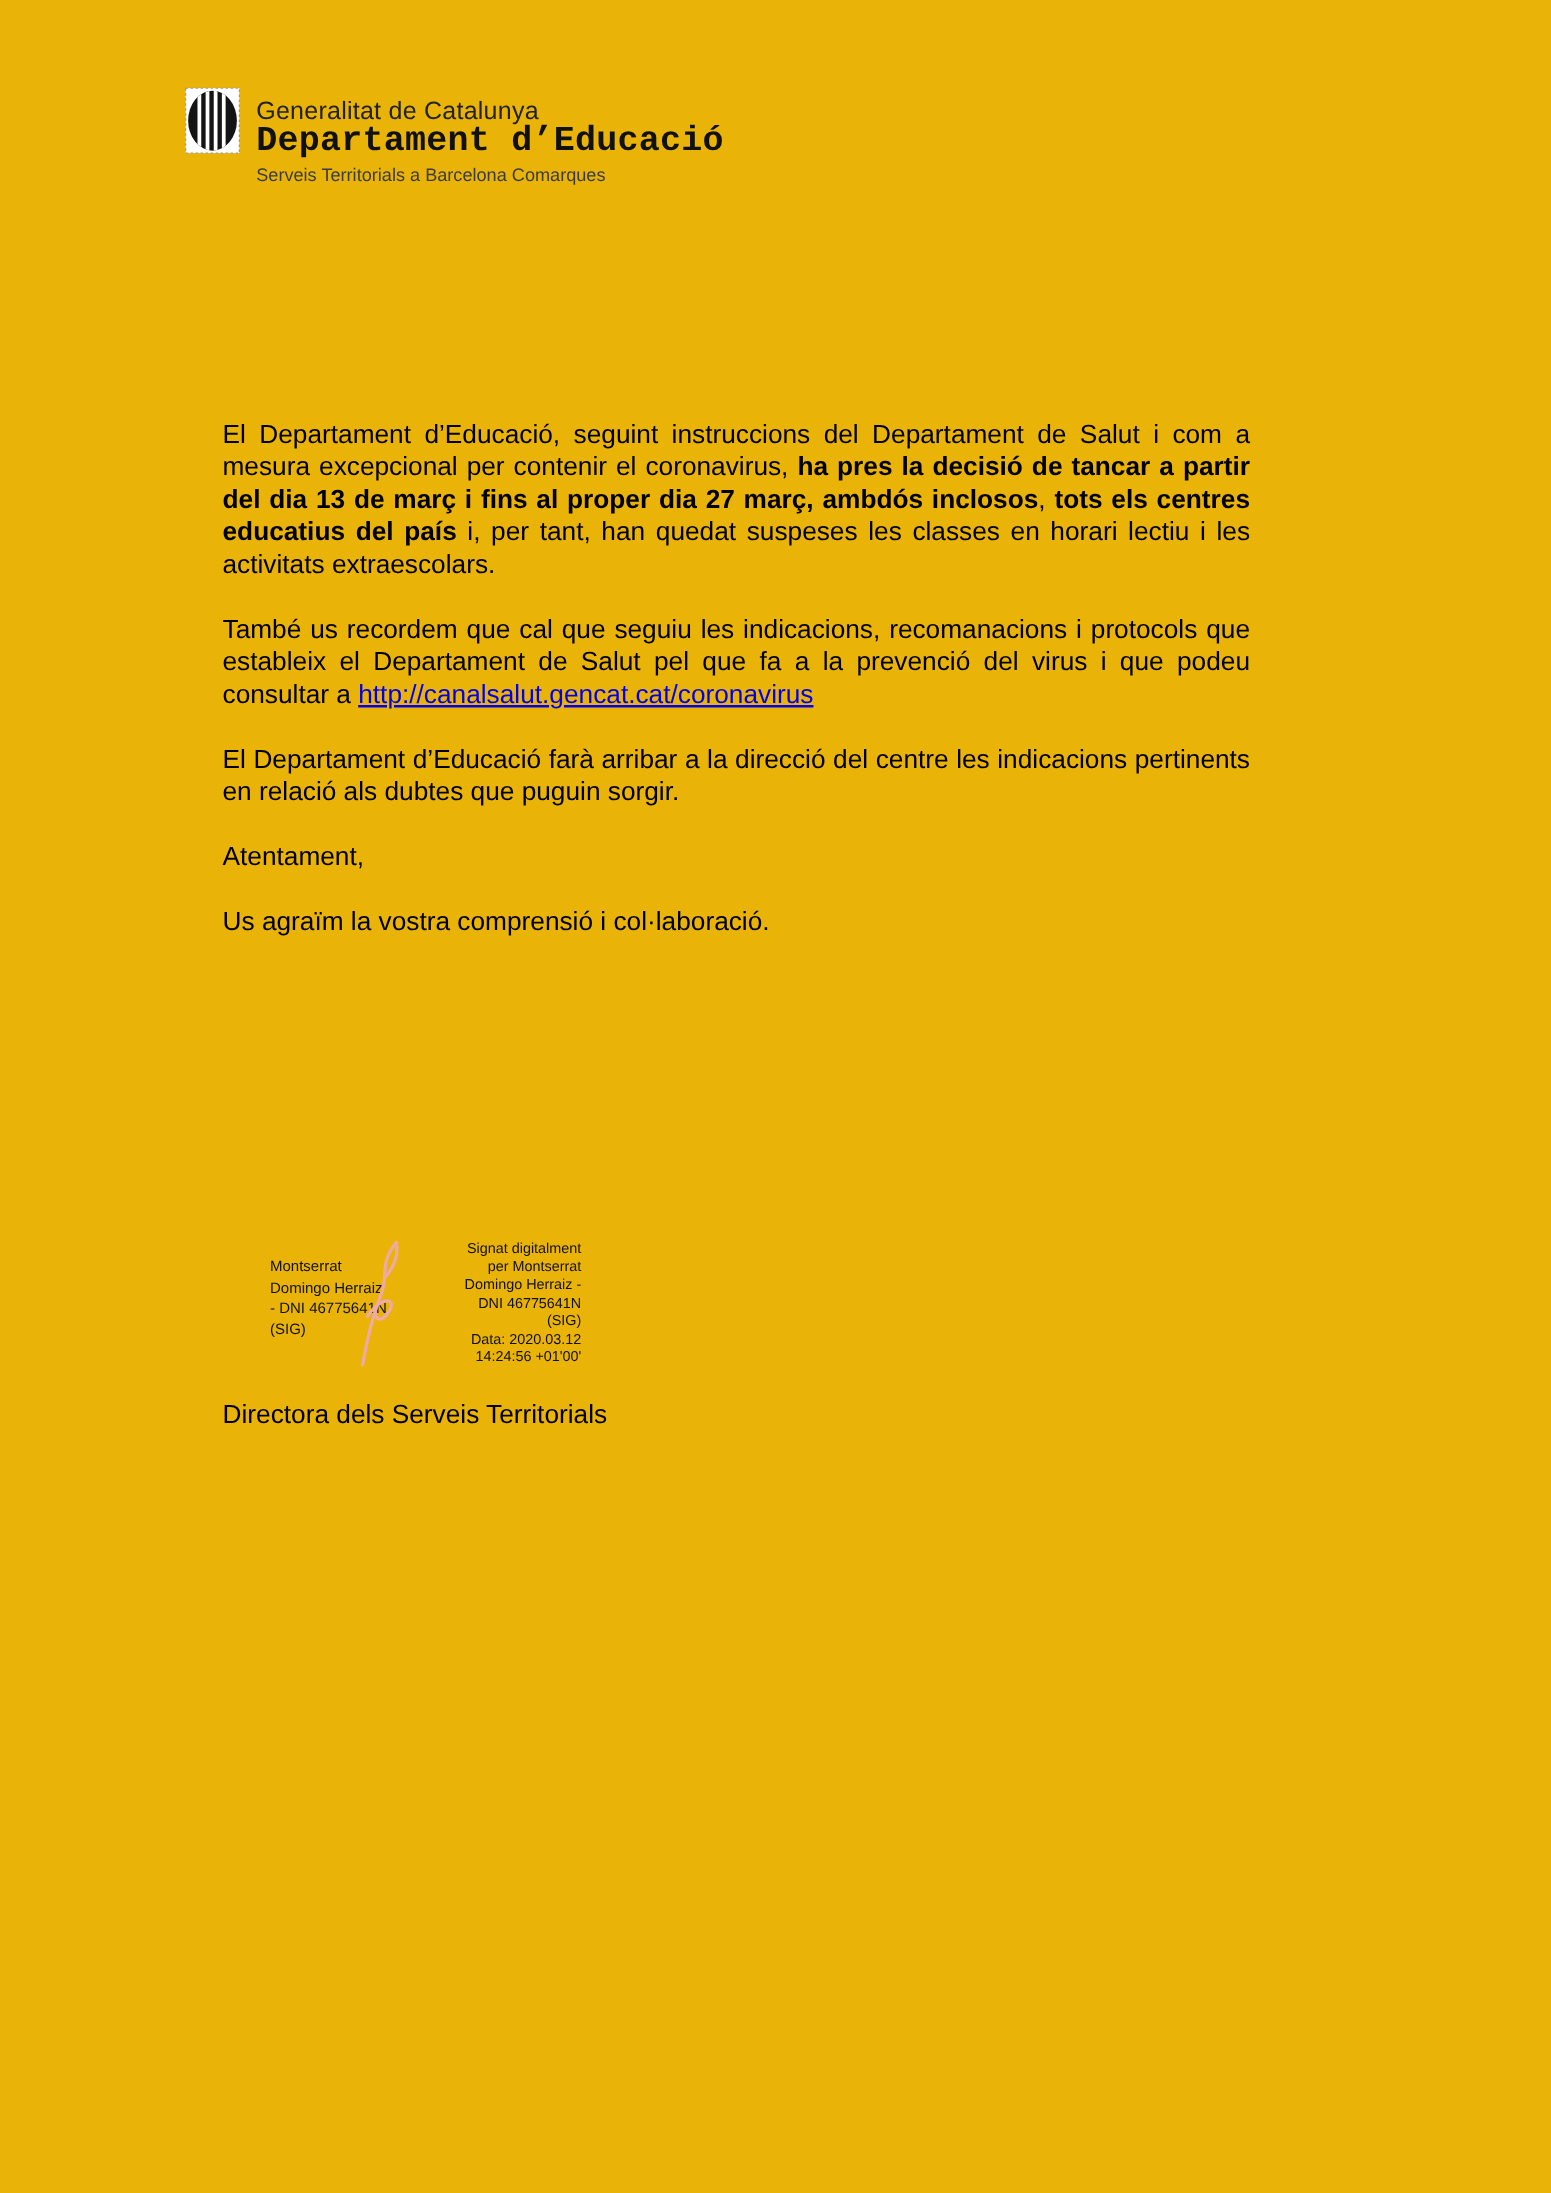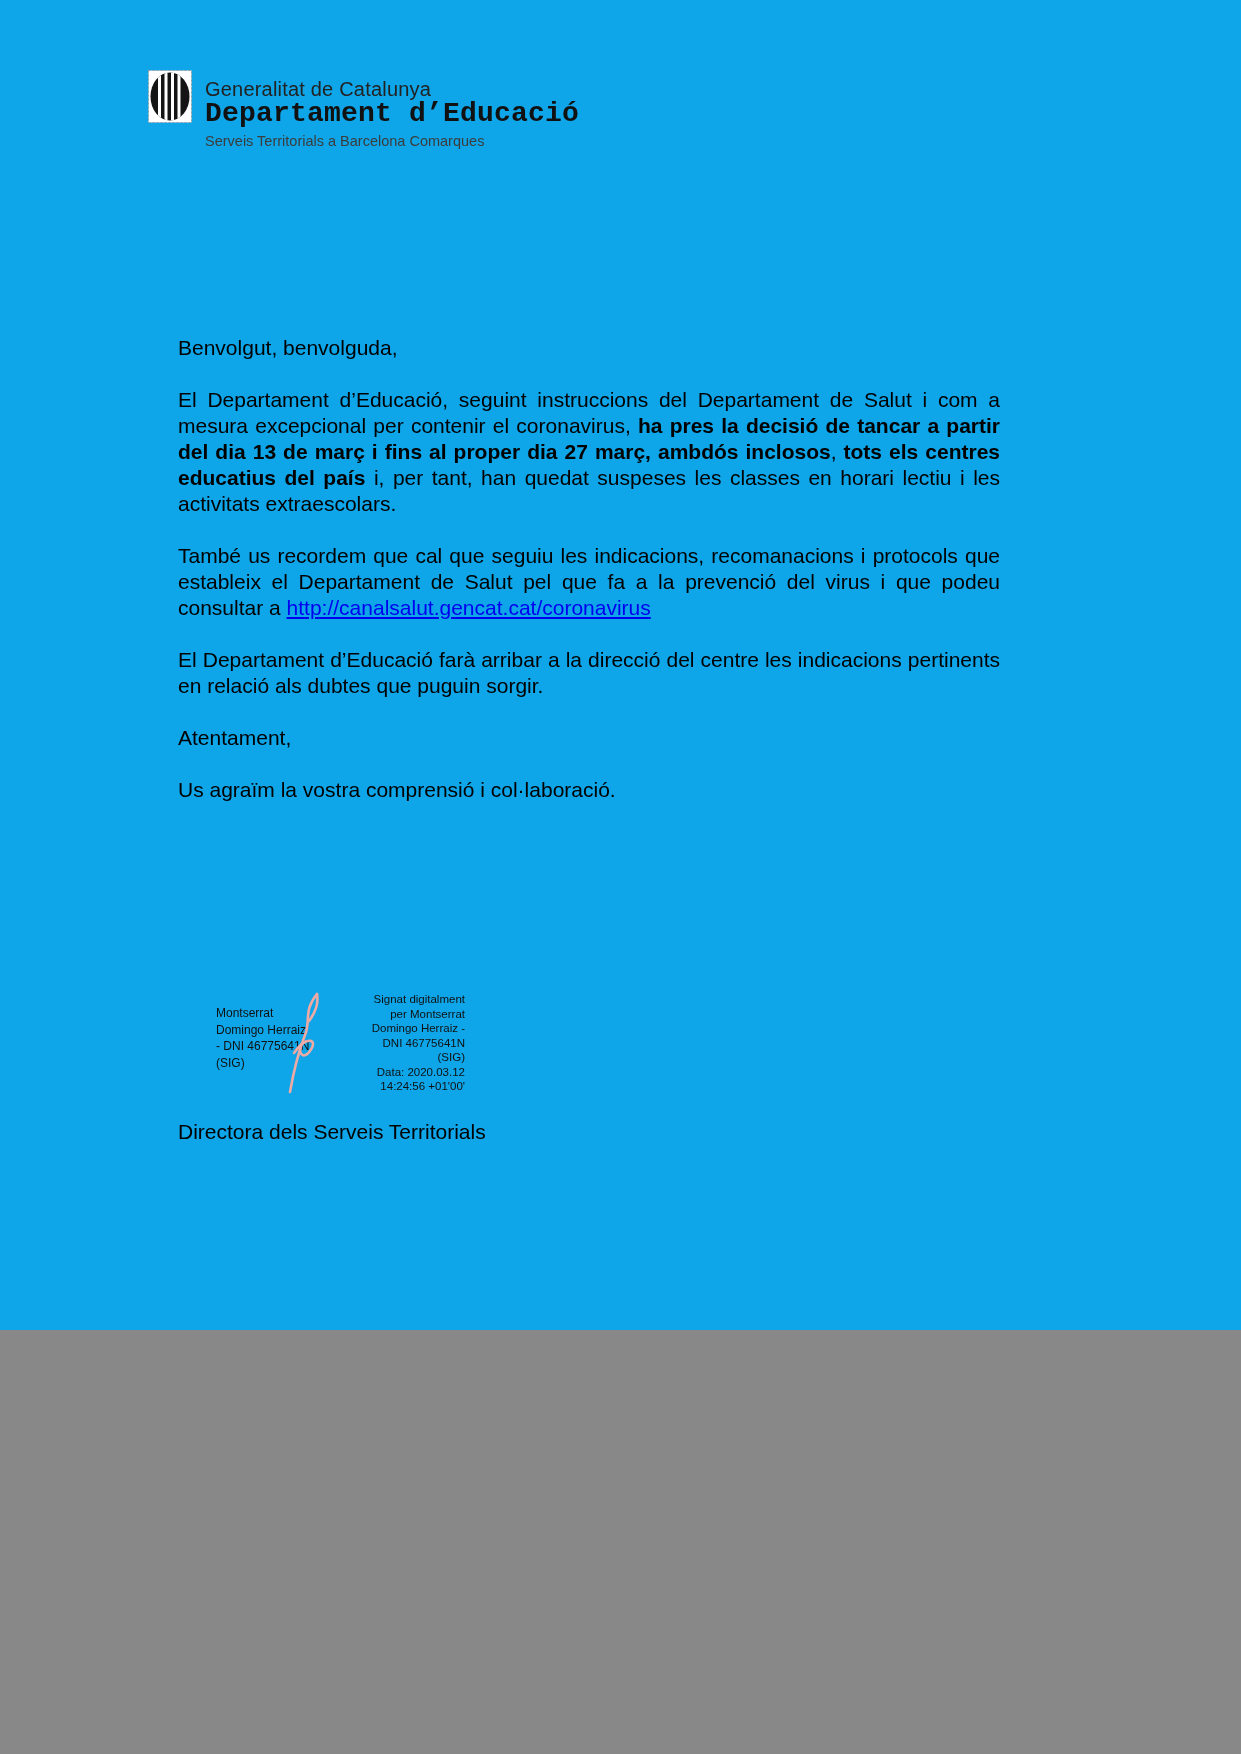--- a/index.html
+++ b/index.html
@@ -1,20 +1,20 @@
 <!DOCTYPE html>
 <html lang="ca"><head>
 <meta charset="utf-8">
 <style>
   html,body{margin:0;padding:0;background:#888;}
   .page{
     position:relative;
-    width:1241px;height:1330px;
+    width:1241px;height:1754px;
     margin:0 auto;
-    background:#0ea5e9;
+    background:#eab308;
     font-family:"Liberation Sans","DejaVu Sans",sans-serif;
     color:#000;
     overflow:hidden;
   }
   
   .header{position:absolute;left:148px;top:70px;display:flex;}
   .logo{width:44px;height:53px;flex:0 0 auto;}
   .header-text{margin-left:13px;padding-top:8px;}
   .org-name{font-size:20px;line-height:23px;color:#222;letter-spacing:0.2px;}
   .dept-name{font-size:28px;line-height:25px;font-weight:bold;color:#111;letter-spacing:0.2px;font-family:Liberation Mono, monospace;}
@@ -68,21 +68,20 @@
       </g>
     </svg>
     <div class="header-text">
       <div class="org-name">Generalitat de Catalunya</div>
       <div class="dept-name">Departament d’Educació</div>
       <div class="unit-name">Serveis Territorials a Barcelona Comarques</div>
     </div>
   </div>
 
   <div class="letter-body">
-    <p class="para no-justify">Benvolgut, benvolguda,</p>
 
     <p class="para"><span>El Departament d’Educació, seguint instruccions del Departament de Salut i com a mesura excepcional per contenir el coronavirus, </span><span class="b">ha pres la decisió de tancar a partir del dia 13 de març i fins al proper dia 27 març, ambdós inclosos</span><span>, </span><span class="b">tots els centres educatius del país</span><span> i, per tant, han quedat suspeses les classes en horari lectiu i les activitats extraescolars.</span></p>
 
 
 
     <p class="para"><span>També us recordem que cal que seguiu les indicacions, recomanacions i protocols que estableix el Departament de Salut pel que fa a la prevenció del virus i que podeu consultar a </span><a class="link" href="#">http://canalsalut.gencat.cat/coronavirus</a></p>
 
     <p class="para"><span>El Departament d’Educació farà arribar a la direcció del centre les indicacions pertinents en relació als dubtes que puguin sorgir.</span></p>
 
     <p class="para"><span>Atentament,</span></p>

